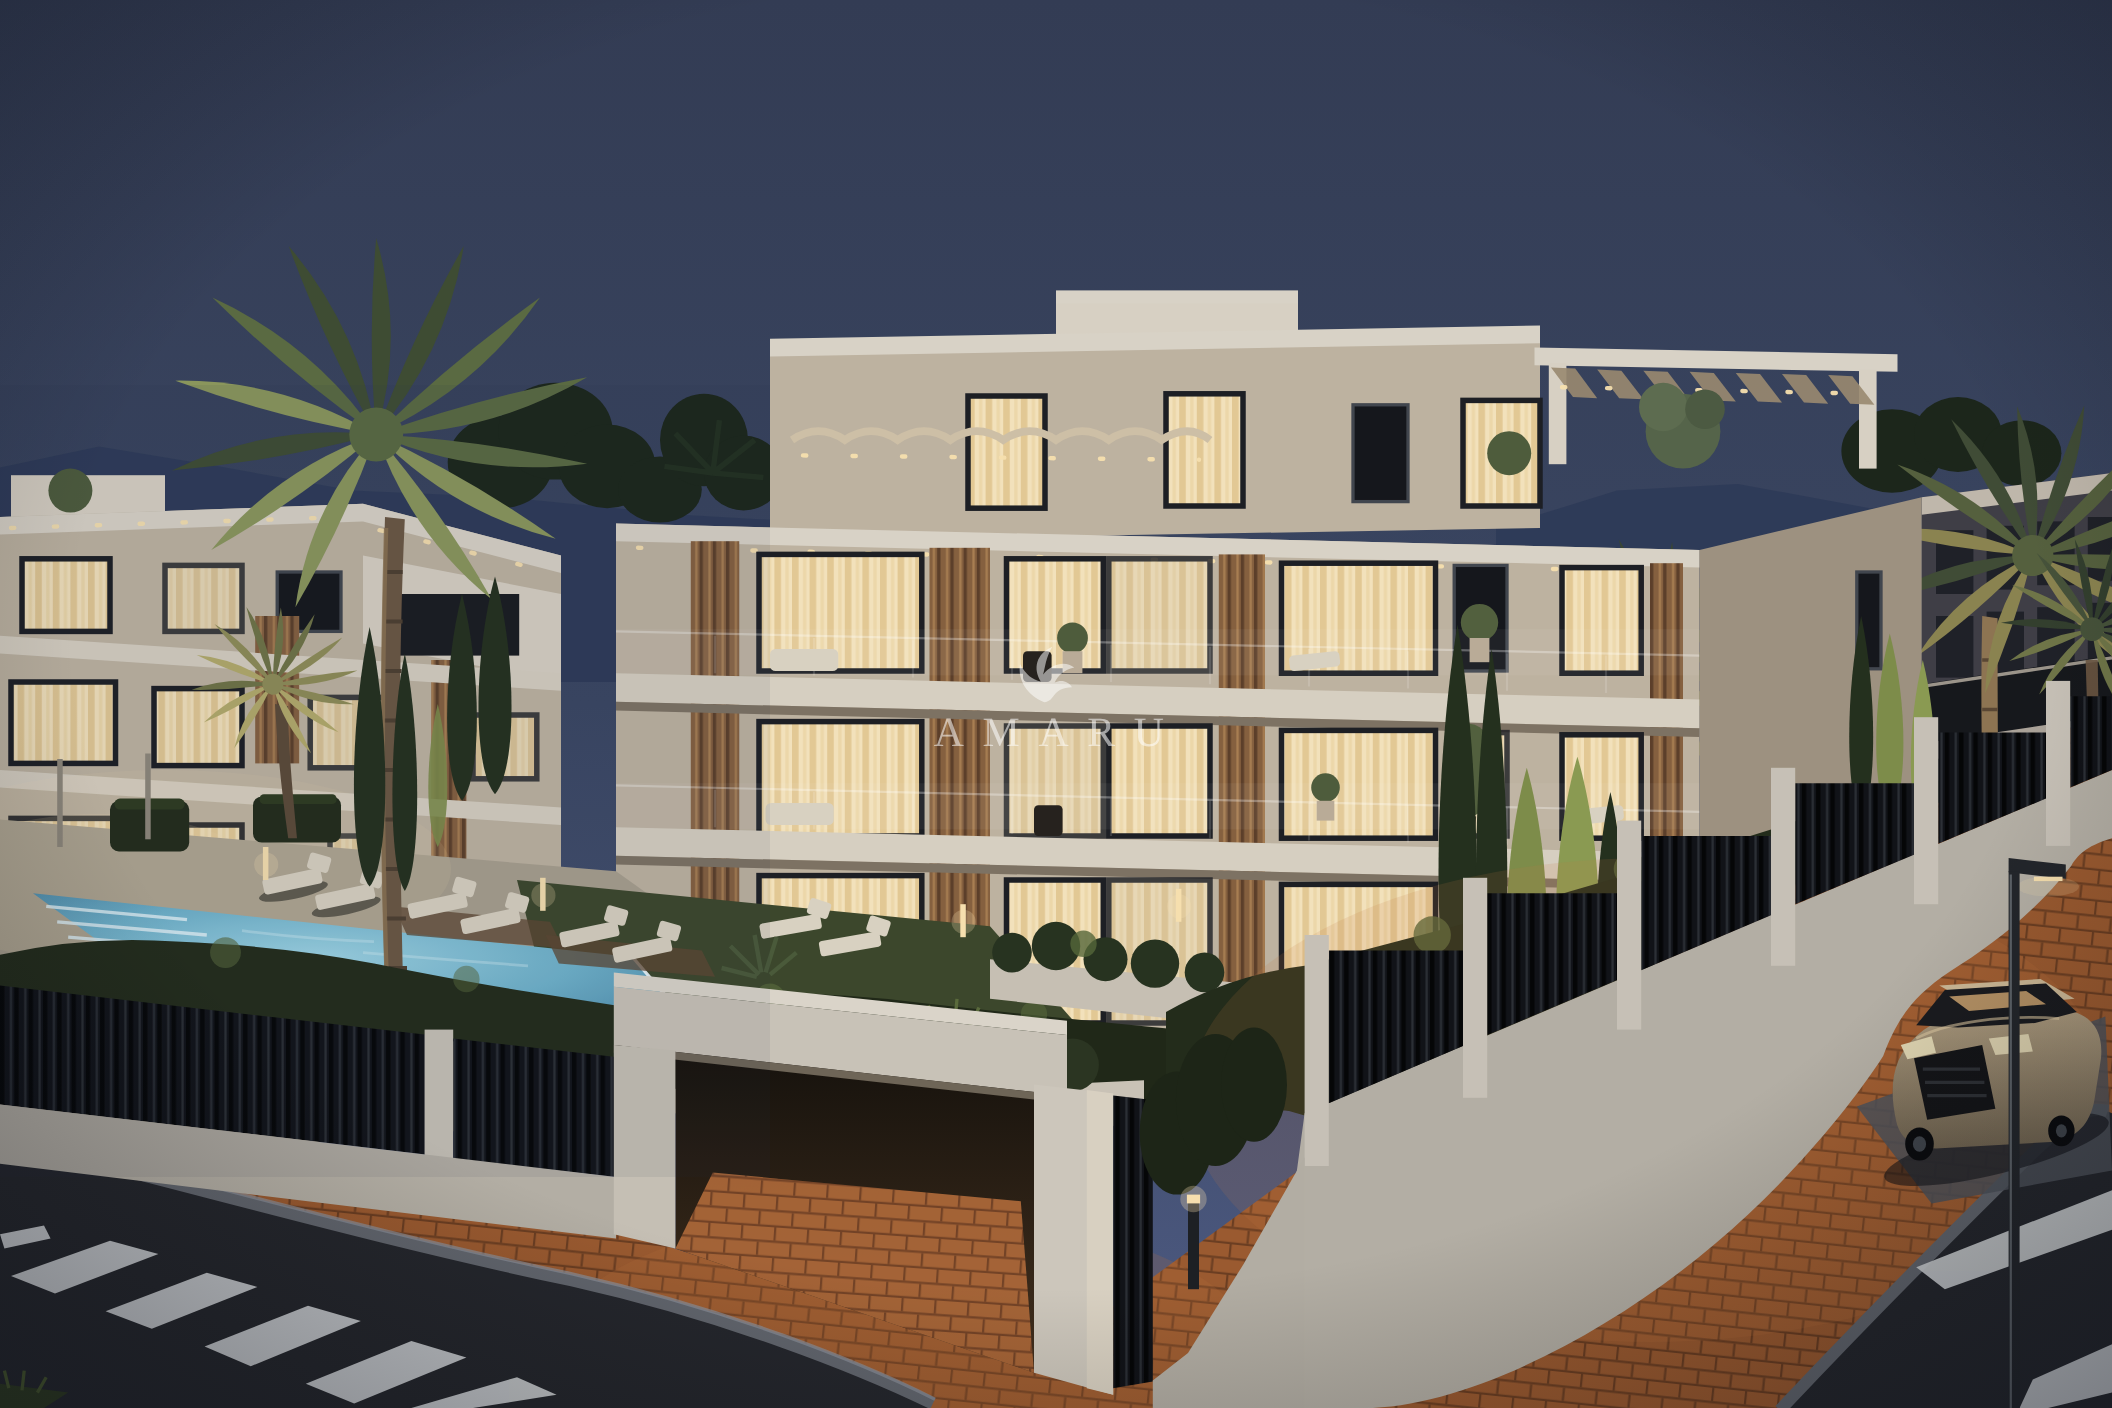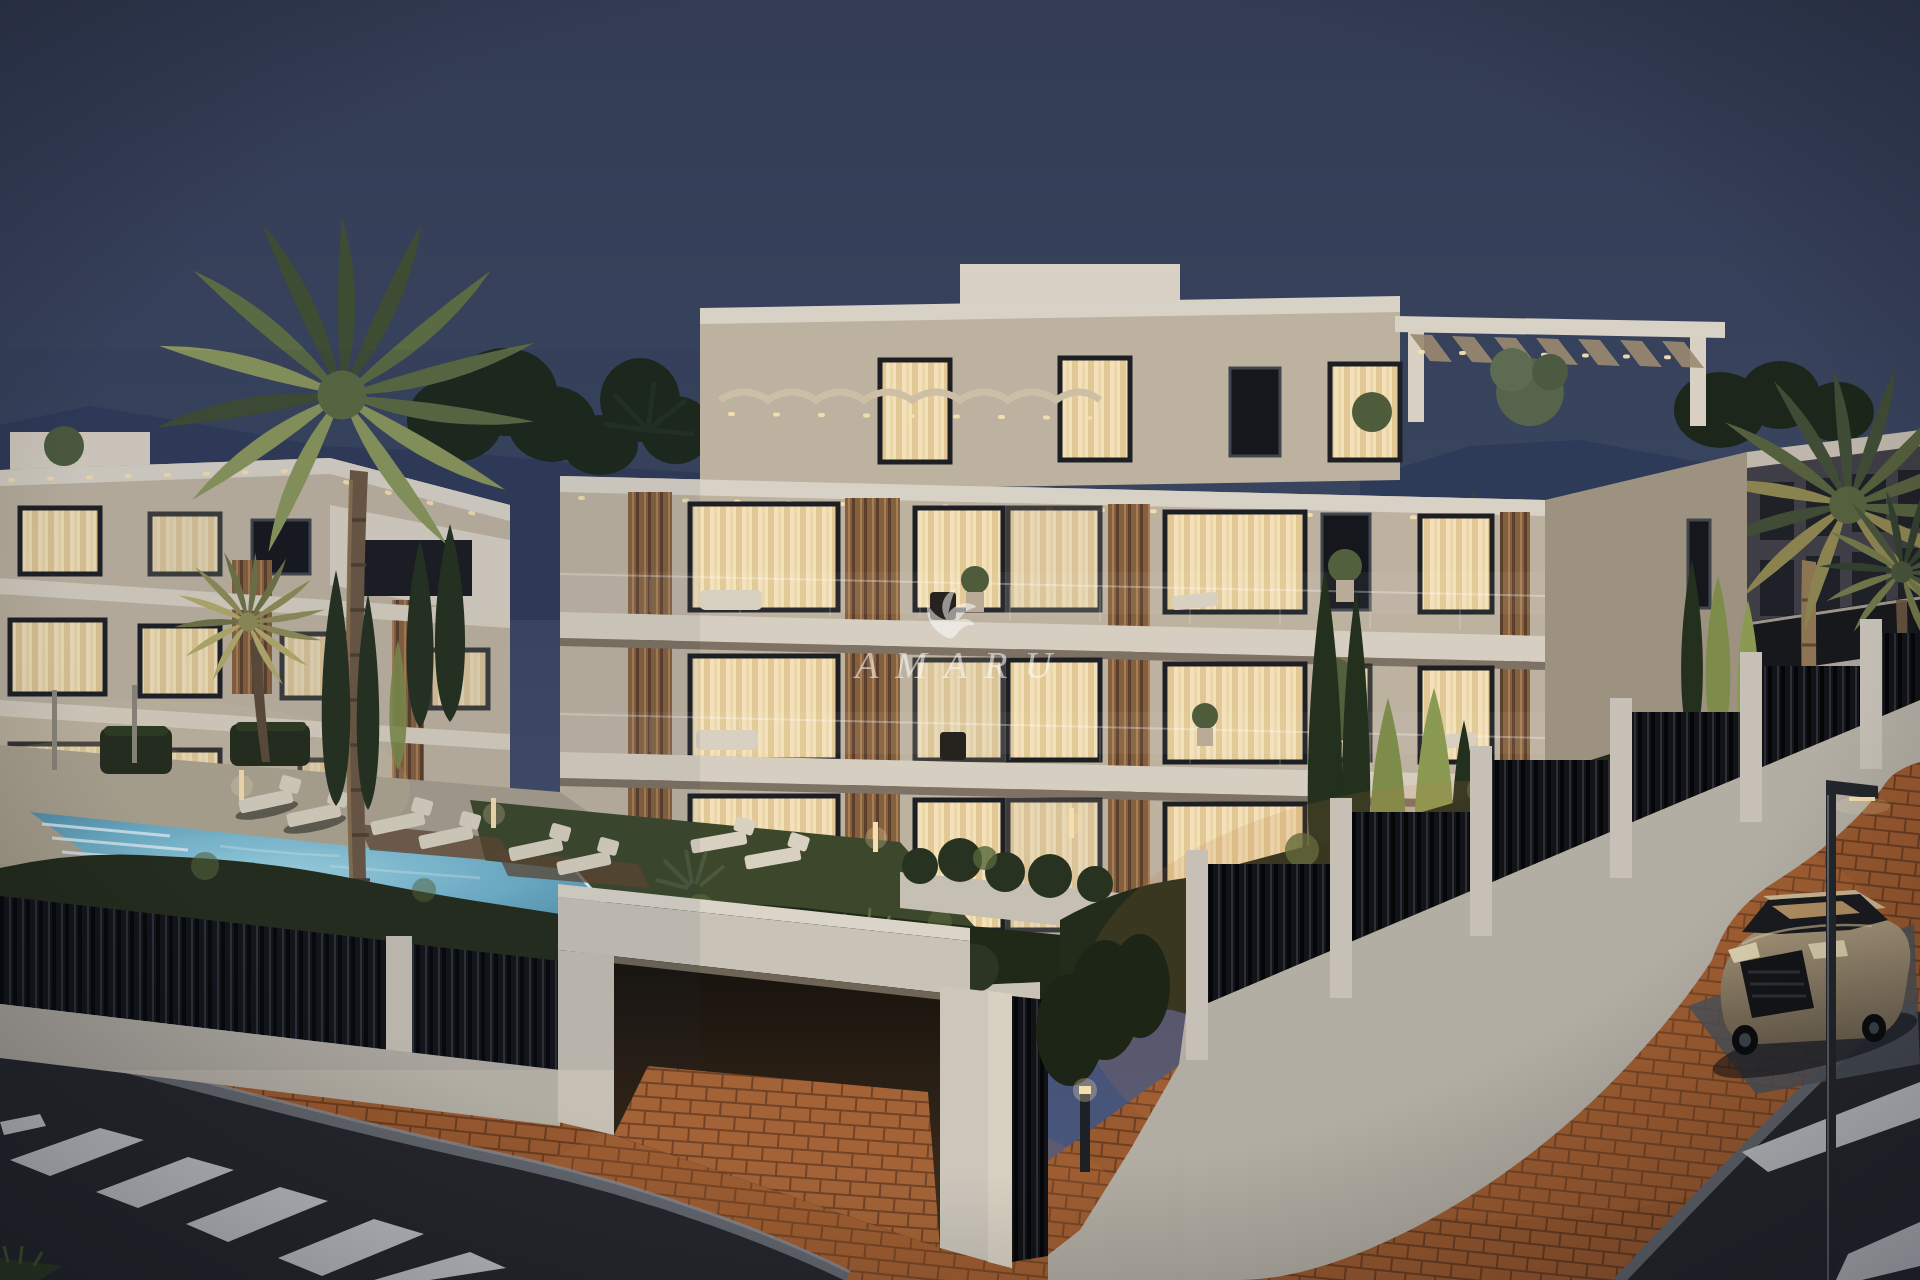--- a/index.html
+++ b/index.html
@@ -1,17 +1,17 @@
 <!DOCTYPE html>
 <html style="--sky-top: #333c54; --sky-mid: #3a4662; --sky-horizon: #4d5a82; --mountain: #2d3a57; --wall-light: #d7d0c3; --wall-mid: #bdb2a0; --wall-dark: #a2967f; --fascia: #d8d2c6; --slab: #d6cfc1; --slab-shadow: #7d7263; --wood-dark: #5c3f2a; --wood-mid: #85603f; --wood-light: #a87e52; --curtain-a: #f2e1bb; --curtain-b: #e2c894; --curtain-c: #ecd7a9; --frame-dark: #1d1f24; --glass-dark: #15171c; --light-warm: #f6dfae; --pool-bright: #9fd6e6; --pool-mid: #6fb2cb; --pool-deep: #4a88a8; --deck: #a89f8e; --grass: #3c472c; --hedge: #232c1b; --hedge-lit: #55663a; --cypress-dark: #24301e; --cypress-lit: #7d8c4a; --palm-dark: #3e4c33; --palm-mid: #5a6a42; --palm-lit: #8a965c; --trunk: #6b5743; --trunk-lit: #8d7452; --fence-black: #111318; --fence-wall: #b3aea4; --pillar: #c6c0b6; --brick: #9a5a30; --brick-dark: #6b3e22; --brick-lit: #b06a3a; --asphalt: #25272d; --curb: #62666e; --stripe: #cdd0d3; --car-body: #ab9a7e; --car-dark: #6f6350; --car-glass: #1a1b1f; --car-interior: #c49d6b; --lamp-metal: #23262b; --watermark: #ffffff;"><head>
 <meta charset="utf-8">
 <style>
   html,body{margin:0;padding:0;background:#000;}
   body{width:1920px;height:1280px;overflow:hidden;font-family:"Liberation Sans",sans-serif;}
-  #stage{position:relative;width:1920px;height:918px;font-style:italic;}
+  #stage{position:relative;width:1920px;height:918px;}
   svg{display:block;}
   
   .sky-mtn{fill:var(--mountain);}
   .wallL{fill:var(--wall-light);} .wallM{fill:var(--wall-mid);}
   .fascia{fill:var(--fascia);} .slab{fill:var(--slab);} .slabsh{fill:var(--slab-shadow);}
   .win{fill:url(#curtain);stroke:var(--frame-dark);stroke-width:5;}
   .win-dim{opacity:.8;}
   .win-dark{fill:var(--glass-dark);stroke:#41464e;stroke-width:3;}
   .wood{fill:url(#wood);}
   .slatp{fill:url(#slat);}

